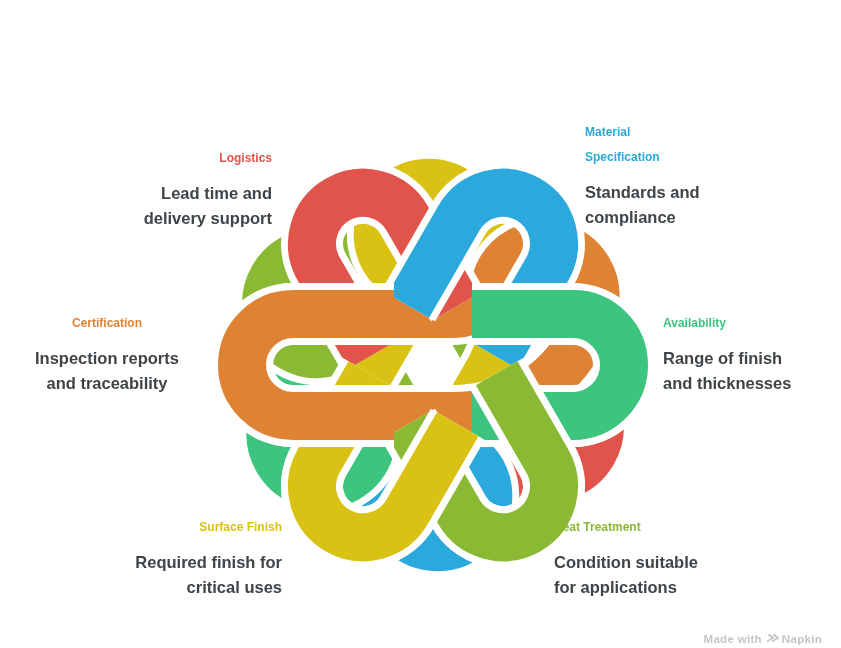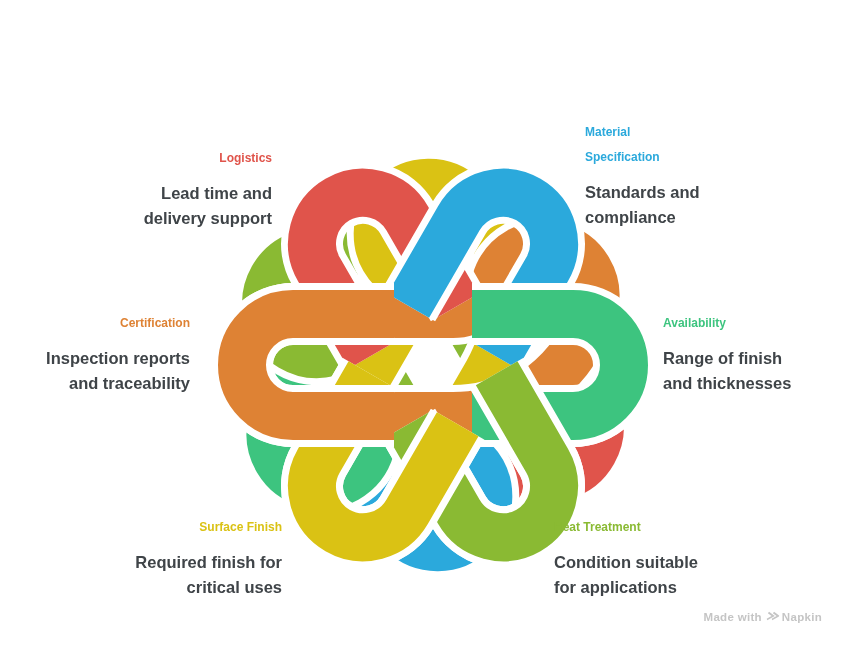--- a/index.html
+++ b/index.html
@@ -7,25 +7,25 @@
           font-family:"Liberation Sans",sans-serif;}
   .page-title{position:absolute;left:0;right:0;top:50px;text-align:center;
               font-size:22.5px;font-weight:700;color:#3e4347;letter-spacing:.2px;}
   .knot{position:absolute;left:173px;top:130px;}
   .sec{position:absolute;}
   .sec .h{font-size:12px;font-weight:700;line-height:25px;white-space:pre-line;}
   .sec .b{font-size:16.5px;color:#3f4448;line-height:25px;white-space:pre-line;margin-top:10px;font-weight:bold;}
   .alignR{text-align:right;}
   .sec-logistics{left:60px;top:146px;width:212px;}
   .sec-material{left:585px;top:120px;width:215px;}
-  .sec-certification{left:0px;top:311px;width:190px;}
+  .sec-certification{left:12px;top:311px;width:190px;text-align:center;}
   .sec-availability{left:663px;top:311px;width:175px;}
   .sec-surface{left:82px;top:515px;width:200px;}
   .sec-heat{left:554px;top:515px;width:215px;}
-  .footer{position:absolute;right:19px;top:610px;display:flex;align-items:center;gap:3px;
+  .footer{position:absolute;right:19px;top:632px;display:flex;align-items:center;gap:3px;
           color:#c5c5c5;font-size:11.5px;font-weight:600;letter-spacing:.3px;}
   .napkin-icon{display:inline-block;transform:skewX(-12deg);}
 </style>
 </head>
 <body>
 
 <div class="canvas">
 
 
   <svg class="knot" width="520" height="470" viewBox="-260 -235 520 470">

